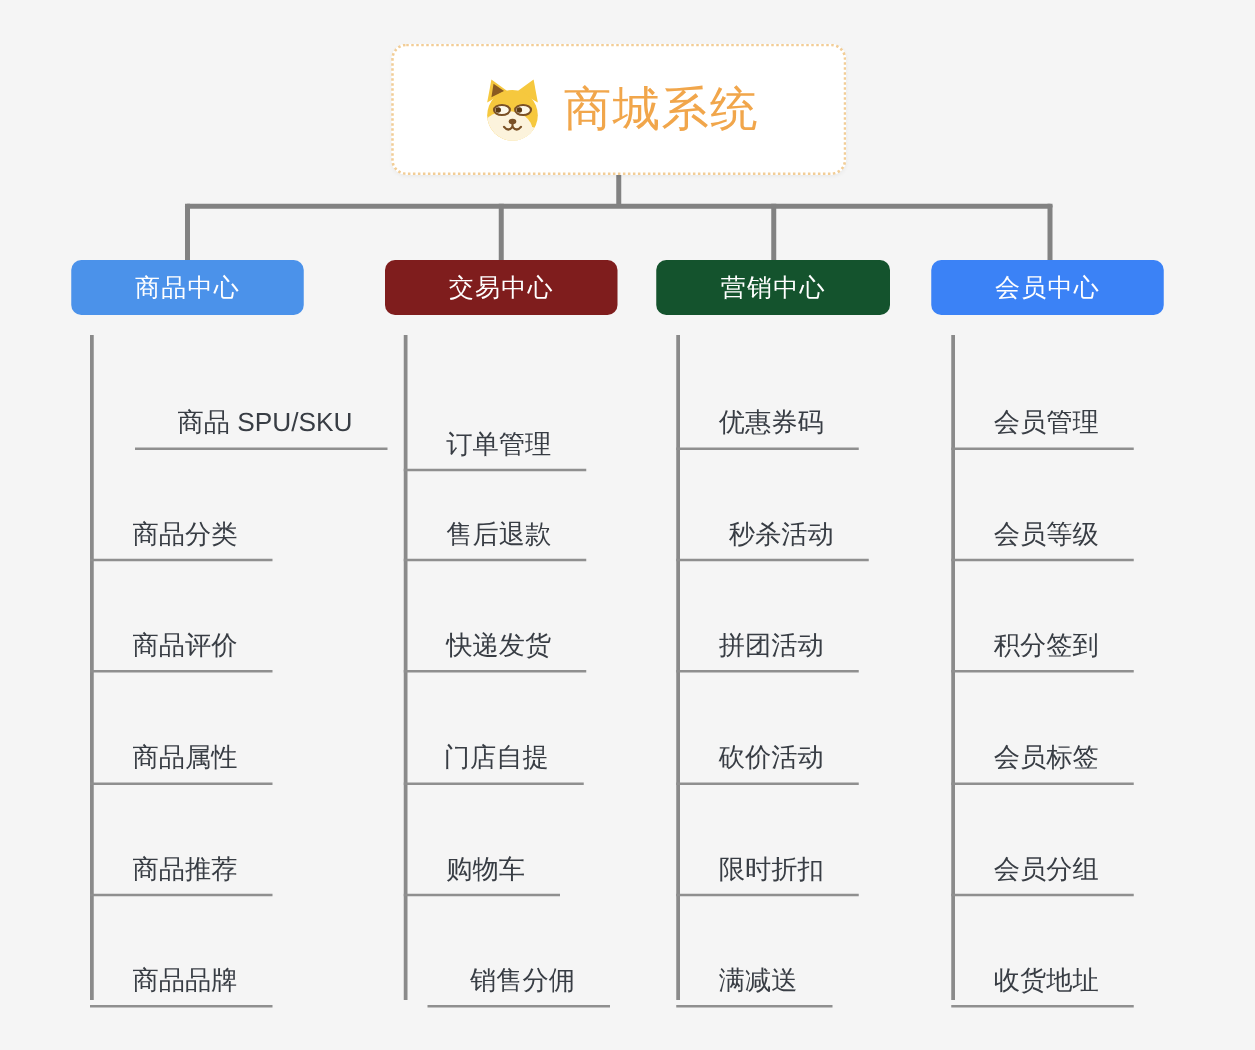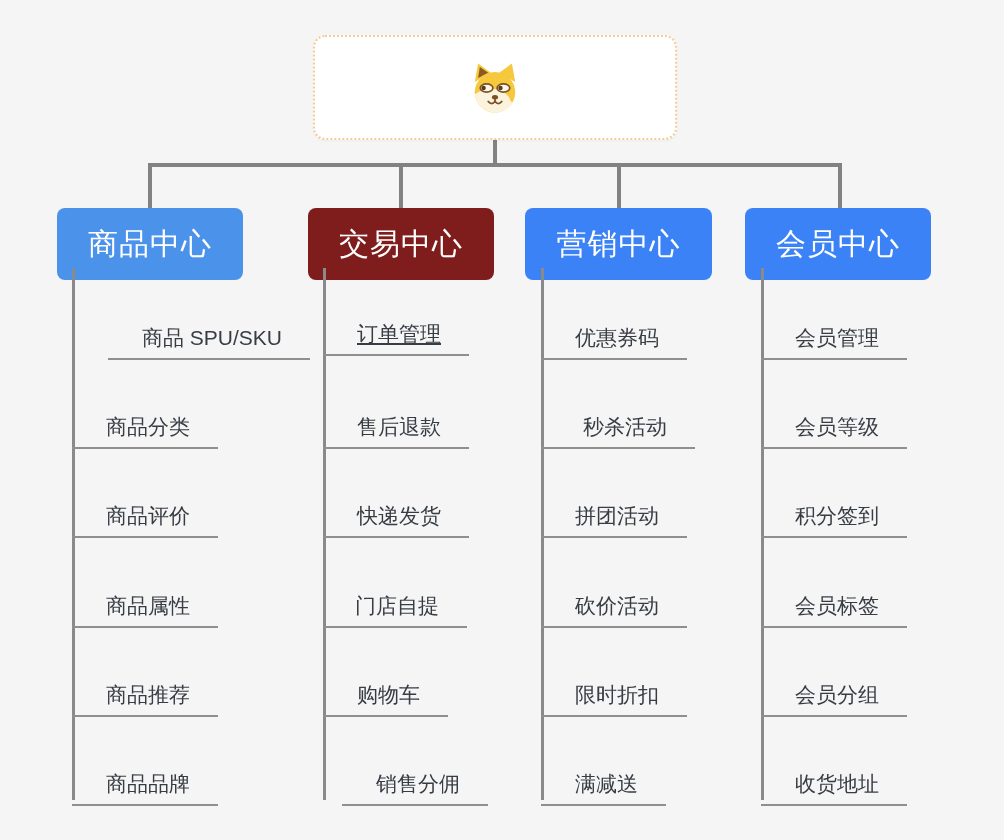--- a/index.html
+++ b/index.html
@@ -27,24 +27,24 @@
     box-shadow:0 1px 3px rgba(0,0,0,0.04);
     cursor:default;
   }
   .root-title{
     font-size:38px;color:#F1A64B;letter-spacing:1px;white-space:nowrap;
   }
   .dog-icon{width:54px;height:56px;display:block;}
 
   
   .branch-box{
-    position:absolute;top:208px;height:72px;
+    position:absolute;top:208px;height:44px;
     border-radius:8px;
     display:flex;align-items:center;justify-content:center;
-    color:#FFFFFF;font-size:30px;letter-spacing:1px;white-space:nowrap;
+    color:#FFFFFF;font-size:20px;letter-spacing:1px;white-space:nowrap;
     cursor:default;
   }
 
   
   .leaf{
     position:absolute;height:44px;
     border-bottom:2px solid #8F8F8F;
     display:flex;align-items:flex-end;
     padding:0 28px 6px 34px;
     font-size:21px;color:#383D44;white-space:nowrap;
@@ -79,20 +79,21 @@
 
       <ellipse cx="22" cy="31" rx="7.5" ry="4.8" fill="#FDF8EA" stroke="#7B5126" stroke-width="2"></ellipse>
       <circle cx="18.5" cy="31" r="2.6" fill="#5C3A14"></circle>
       <ellipse cx="42" cy="31" rx="7.5" ry="4.8" fill="#FDF8EA" stroke="#7B5126" stroke-width="2"></ellipse>
       <circle cx="38.5" cy="31" r="2.6" fill="#5C3A14"></circle>
 
       <ellipse cx="32" cy="42" rx="3.6" ry="2.6" fill="#7B5126"></ellipse>
       <path d="M32 43 L32 47" stroke="#7B5126" stroke-width="2" stroke-linecap="round" fill="none"></path>
       <path d="M24 47 Q28 52 32 47 Q36 52 40 47" stroke="#7B5126" stroke-width="2.2" stroke-linecap="round" fill="none"></path>
     </svg>
+    <span class="root-title">商城系统</span>
   </div>
 
   <div id="nodes">
       <div class="conn conn-drop" style="left: 148px; background: rgb(130, 130, 130);"></div>
       <div class="branch-box" style="left: 57px; width: 186px; background: rgb(75, 146, 234);">
     <span>商品中心</span>
   </div>
       <div class="conn conn-spine" style="left: 72px; top: 268px; height: 532px;"></div>
       <div class="leaf" style="left: 72px; top: 308px; height: 44px; border-bottom-color: rgb(143, 143, 143); margin-left: 36px;">
     <span>商品 SPU/SKU</span>
@@ -110,40 +111,40 @@
     <span>商品推荐</span>
   </div>
       <div class="leaf" style="left: 72px; top: 754px; height: 44px; border-bottom-color: rgb(143, 143, 143);">
     <span>商品品牌</span>
   </div>
       <div class="conn conn-drop" style="left: 399px; background: rgb(130, 130, 130);"></div>
       <div class="branch-box" style="left: 308px; width: 186px; background: #7f1d1d;">
     <span>交易中心</span>
   </div>
       <div class="conn conn-spine" style="left: 323px; top: 268px; height: 532px;"></div>
-      <div class="leaf" style="left: 323px; top: 304px; height: 44px; border-bottom-color: rgb(143, 143, 143); text-decoration: underline;">
+      <div class="leaf" style="left: 323px; top: 325px; height: 44px; border-bottom-color: rgb(143, 143, 143);">
     <span>订单管理</span>
   </div>
       <div class="leaf" style="left: 323px; top: 397px; height: 44px; border-bottom-color: rgb(143, 143, 143);">
     <span>售后退款</span>
   </div>
       <div class="leaf" style="left: 323px; top: 486px; height: 44px; border-bottom-color: rgb(143, 143, 143);">
     <span>快递发货</span>
   </div>
       <div class="leaf" style="left: 323px; top: 576px; height: 44px; border-bottom-color: rgb(143, 143, 143); padding-left: 32px;">
     <span>门店自提</span>
   </div>
       <div class="leaf" style="left: 323px; top: 665px; height: 44px; border-bottom-color: rgb(143, 143, 143);">
     <span>购物车</span>
   </div>
       <div class="leaf" style="left: 342px; top: 754px; height: 44px; border-bottom-color: rgb(143, 143, 143);">
     <span>销售分佣</span>
   </div>
       <div class="conn conn-drop" style="left: 617px; background: rgb(130, 130, 130);"></div>
-      <div class="branch-box" style="left: 525px; width: 187px; background: #3b82f6;">
+      <div class="branch-box" style="left: 525px; width: 187px; background: #14532d;">
     <span>营销中心</span>
   </div>
       <div class="conn conn-spine" style="left: 541px; top: 268px; height: 532px;"></div>
       <div class="leaf" style="left: 541px; top: 308px; height: 44px; border-bottom-color: rgb(143, 143, 143);">
     <span>优惠券码</span>
   </div>
       <div class="leaf" style="left: 541px; top: 397px; height: 44px; border-bottom-color: rgb(143, 143, 143); padding-left: 42px;">
     <span>秒杀活动</span>
   </div>
       <div class="leaf" style="left: 541px; top: 486px; height: 44px; border-bottom-color: rgb(143, 143, 143);">

